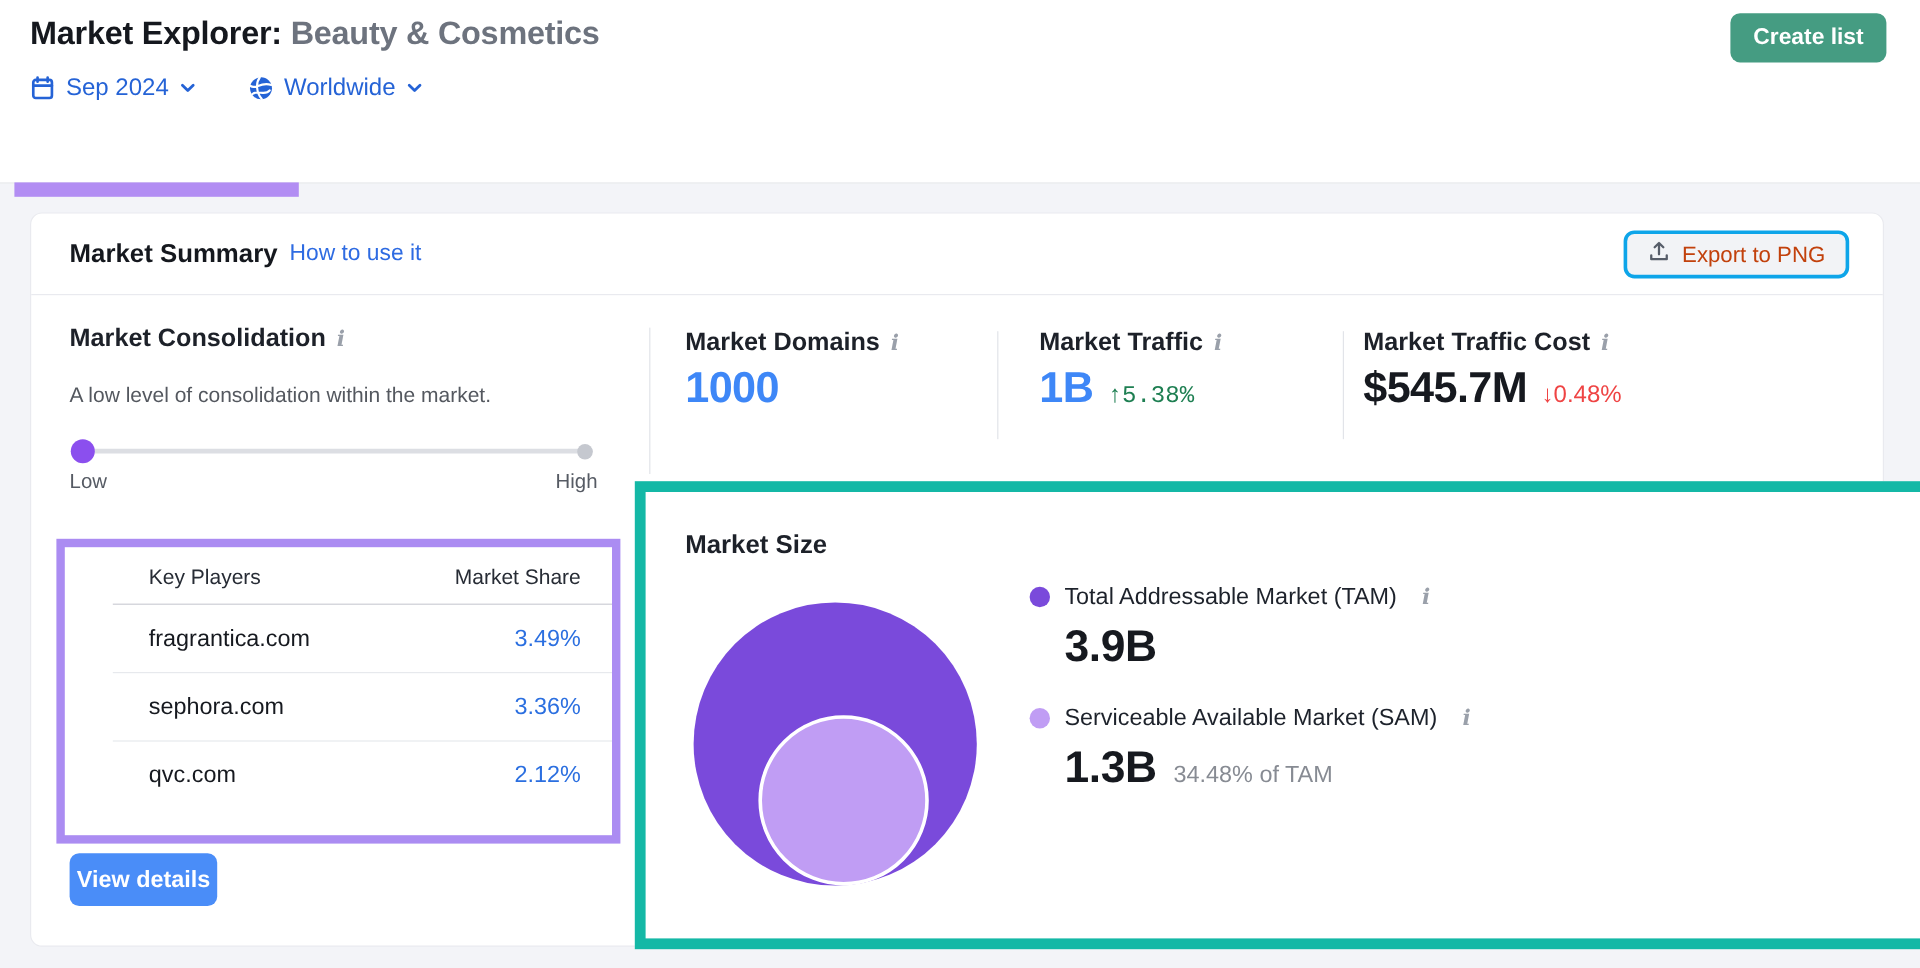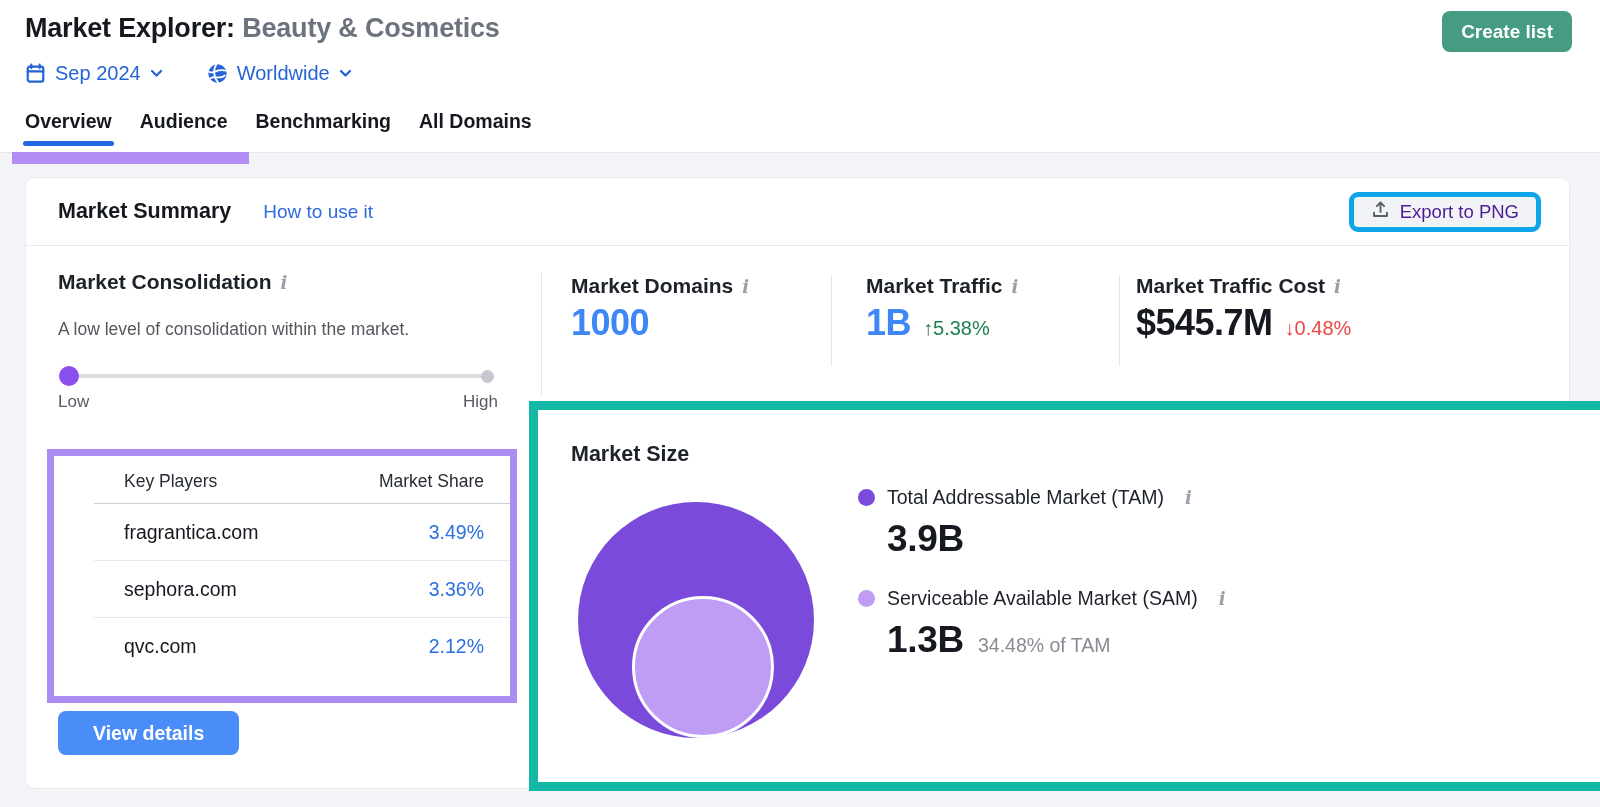--- a/index.html
+++ b/index.html
@@ -40,25 +40,25 @@
   
   .card {
     position:absolute; left:25px; top:177px; width:1545px; height:612px;
     background:#fff; border:1px solid #e9eaef; border-radius:10px;
   }
   .card-header {
     position:absolute; left:0; top:0; right:0; height:68px;
     border-bottom:1px solid #e9eaef; display:flex; align-items:center; padding:0 28px 0 32px;
   }
   .card-header h2 { font-size:21.5px; font-weight:700; color:#15181e; }
-  .howto-link { margin-left:32px; font-size:19px; color:#2e6be2; text-decoration:none; cursor:pointer; }
+  .howto-link { margin-left:10px; font-size:19px; color:#2e6be2; text-decoration:none; cursor:pointer; }
   .btn-export {
     margin-left:auto; height:40px; display:flex; align-items:center; gap:10px; padding:0 17px;
-    background:#f2f3f6; border:5px solid #0ea5e9; border-radius:9px;
-    color:#4c1d95; font-size:18.5px; font-weight:500; font-family:inherit; cursor:pointer;
+    background:#f2f3f6; border:3px solid #0ea5e9; border-radius:9px;
+    color:#c2410c; font-size:18.5px; font-weight:500; font-family:inherit; cursor:pointer;
   }
   .info-i {
     font-family:"DejaVu Serif", serif; font-style:italic; font-weight:600;
     color:#9aa0aa; font-size:18px; margin-left:9px; cursor:pointer;
   }
   
   .section-title { font-size:21px; font-weight:600; color:#1d2129; display:flex; align-items:baseline; }
   .consolidation-title { position:absolute; left:32px; top:92px; }
   .consolidation-desc { position:absolute; left:32px; top:141px; font-size:17.5px; color:#54585f; }
   .slider { position:absolute; left:33px; top:188px; width:435px; height:20px; }
@@ -74,39 +74,39 @@
   }
   .kp-table { width:100%; }
   .kp-head { display:flex; justify-content:space-between; padding:15px 26px 11px 30px;
     font-size:17.5px; color:#272c35; border-bottom:1px solid #ccced5; }
   .kp-row { display:flex; justify-content:space-between; align-items:center; padding:0 26px 0 30px;
     height:57px; border-bottom:1px solid #e7e9ed; font-size:19.5px; }
   .kp-row:last-child { border-bottom:none; }
   .kp-domain { color:#16191f; }
   .kp-share { color:#2b6fe0; cursor:pointer; }
   .btn-view {
-    position:absolute; left:32px; top:533px; height:44px; padding:0 35px;
+    position:absolute; left:32px; top:533px; height:44px; padding:0 6px;
     background:#4a8df8; color:#fff; font-size:19.5px; font-weight:700;
     border:none; border-radius:8px; font-family:inherit; cursor:pointer;
   }
   
   .vdiv { position:absolute; width:1px; background:#e2e4e9; }
   .vdiv-1 { left:515px; top:95px; height:122px; }
   .vdiv-2 { left:805px; top:98px; height:90px; }
   .vdiv-3 { left:1093px; top:98px; height:90px; }
   .metric { position:absolute; top:96px; }
   .metric-domains { left:545px; }
   .metric-traffic { left:840px; }
   .metric-cost    { left:1110px; }
   .metric-value-row { margin-top:4px; display:flex; align-items:baseline; gap:12px; }
   .metric-value { font-size:36px; font-weight:800; letter-spacing:-0.5px; }
   .metric-value.blue { color:#3e87f7; }
   .metric-value.dark { color:#16191f; }
   .metric-change { font-size:20px; }
-  .metric-change.up { color:#1e7f52; }
+  .metric-change.up { color:#1e7f52;font-family:Liberation Mono, monospace; }
   .metric-change.down { color:#ef4444; }
   
   .ms-annotation {
     position:absolute; left:503px; top:223px; width:1097px; height:390px;
     border:9px solid #14b8a6; background:#fff; z-index:3;text-align:right;
   }
   .ms-title { position:absolute; left:33px; top:32px; font-size:21.5px; font-weight:600; color:#1d2129; }
   .ms-chart { position:absolute; left:0; top:0; }
   .circle-tam {
     position:absolute; left:40px; top:92px; width:236px; height:236px;
@@ -159,26 +159,20 @@
       </span>
       <span>Worldwide</span>
       <span>
         <svg width="13" height="9" viewBox="0 0 13 9" fill="none" stroke="#2563d6" stroke-width="2.3" stroke-linecap="round" stroke-linejoin="round">
             <path d="M2 2l4.5 4.5L11 2"></path>
           </svg>
       </span>
     </div>
   </div>
 
-  <div class="tabs">
-    <div class="tab active">Overview</div>
-    <div class="tab">Audience</div>
-    <div class="tab">Benchmarking</div>
-    <div class="tab">All Domains</div>
-  </div>
 </div>
 <div class="tab-annotation"></div>
 
 <div class="card">
 
   <div class="card-header">
     <h2>Market Summary</h2>
     <a class="howto-link">How to use it</a>
     <button class="btn-export">
       <span>

